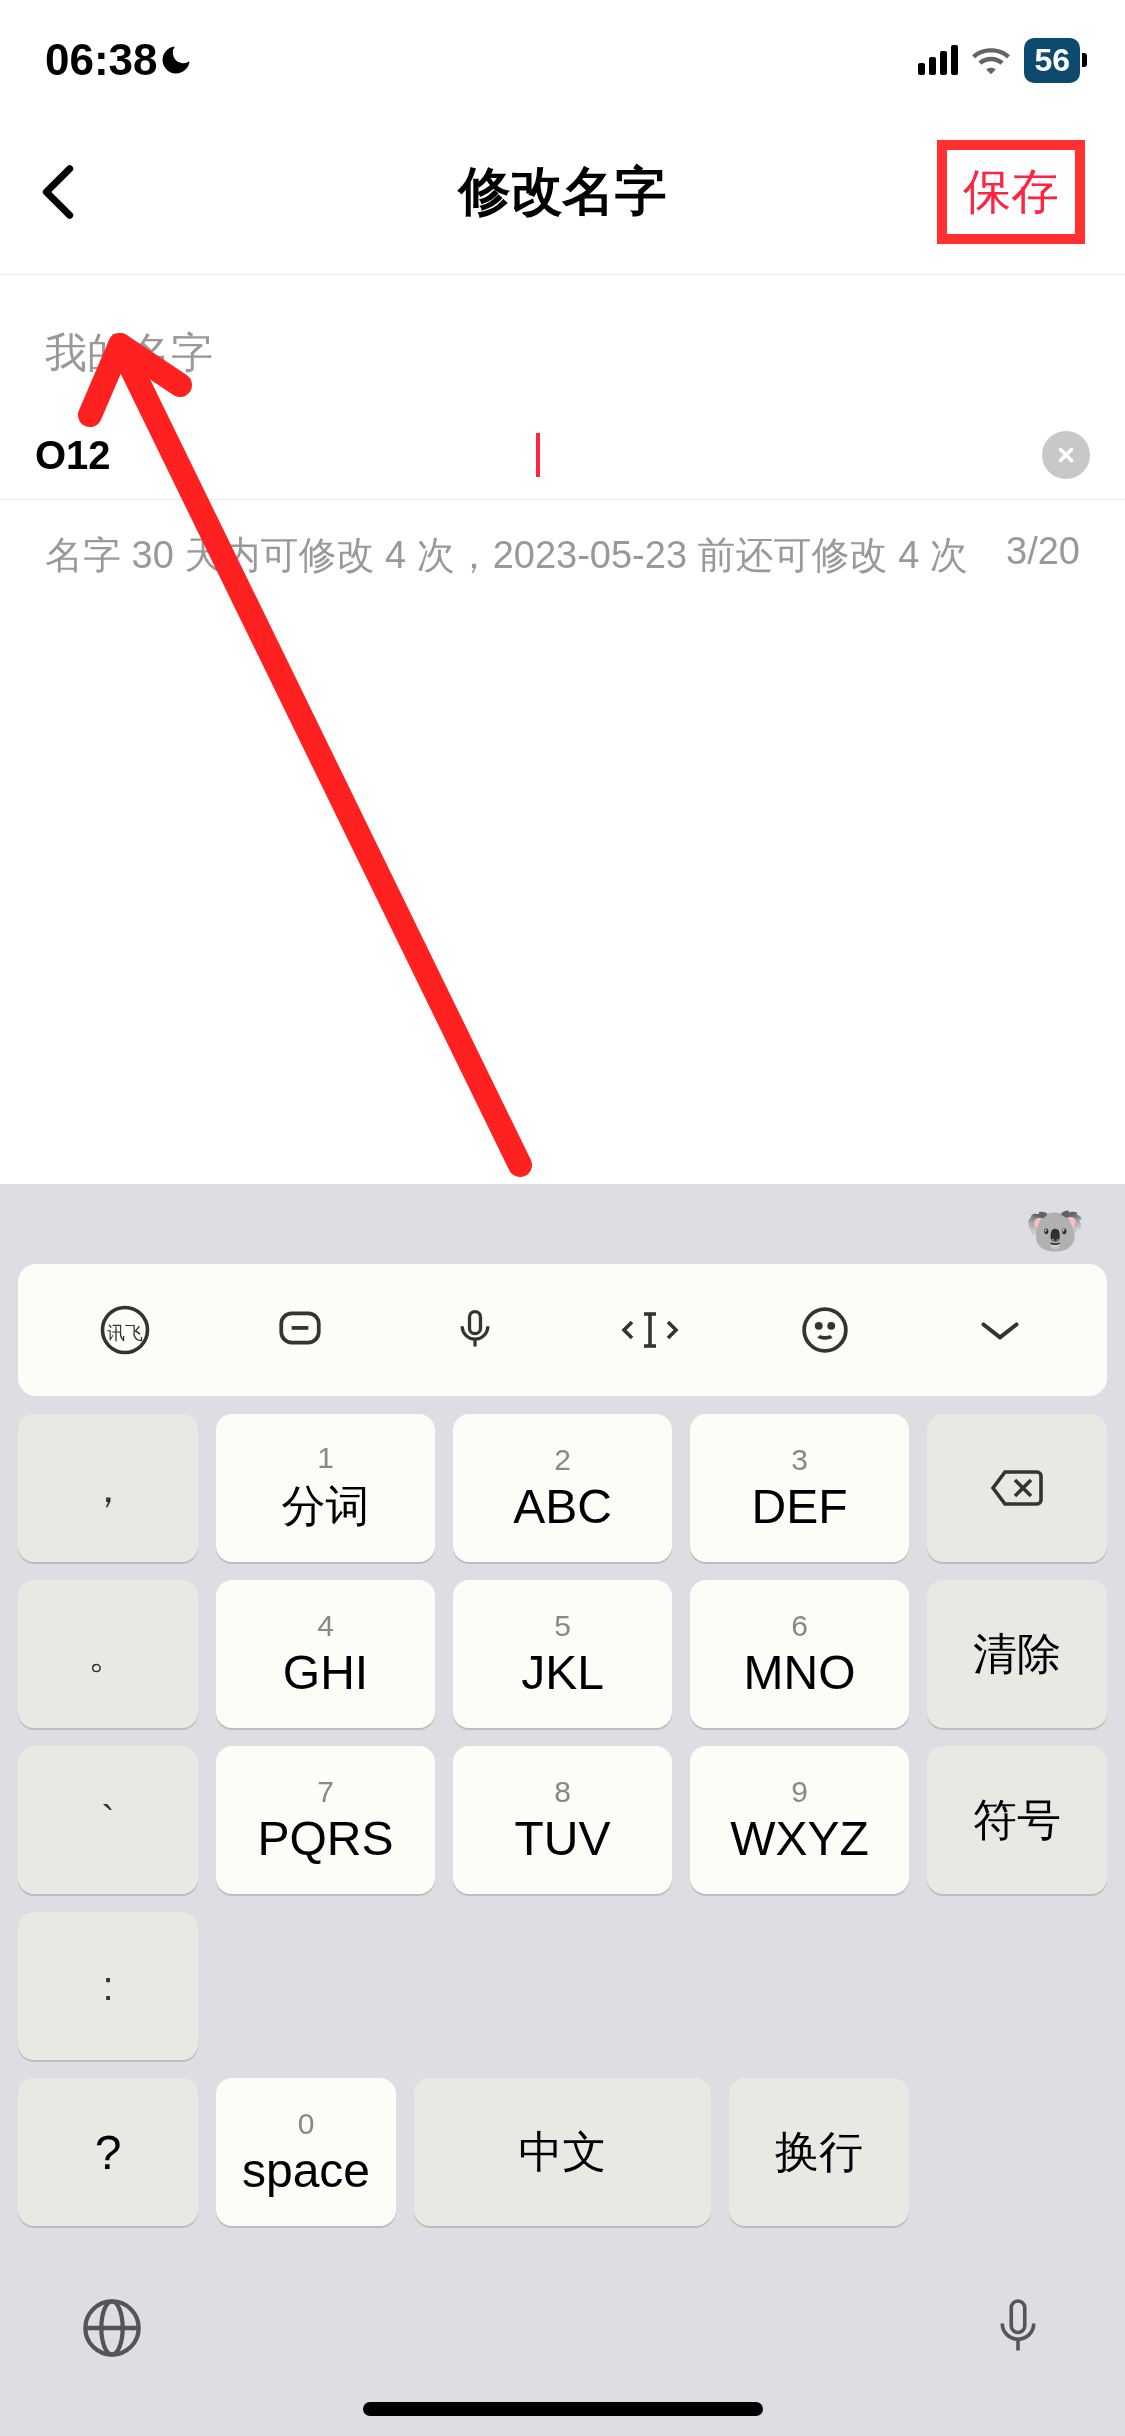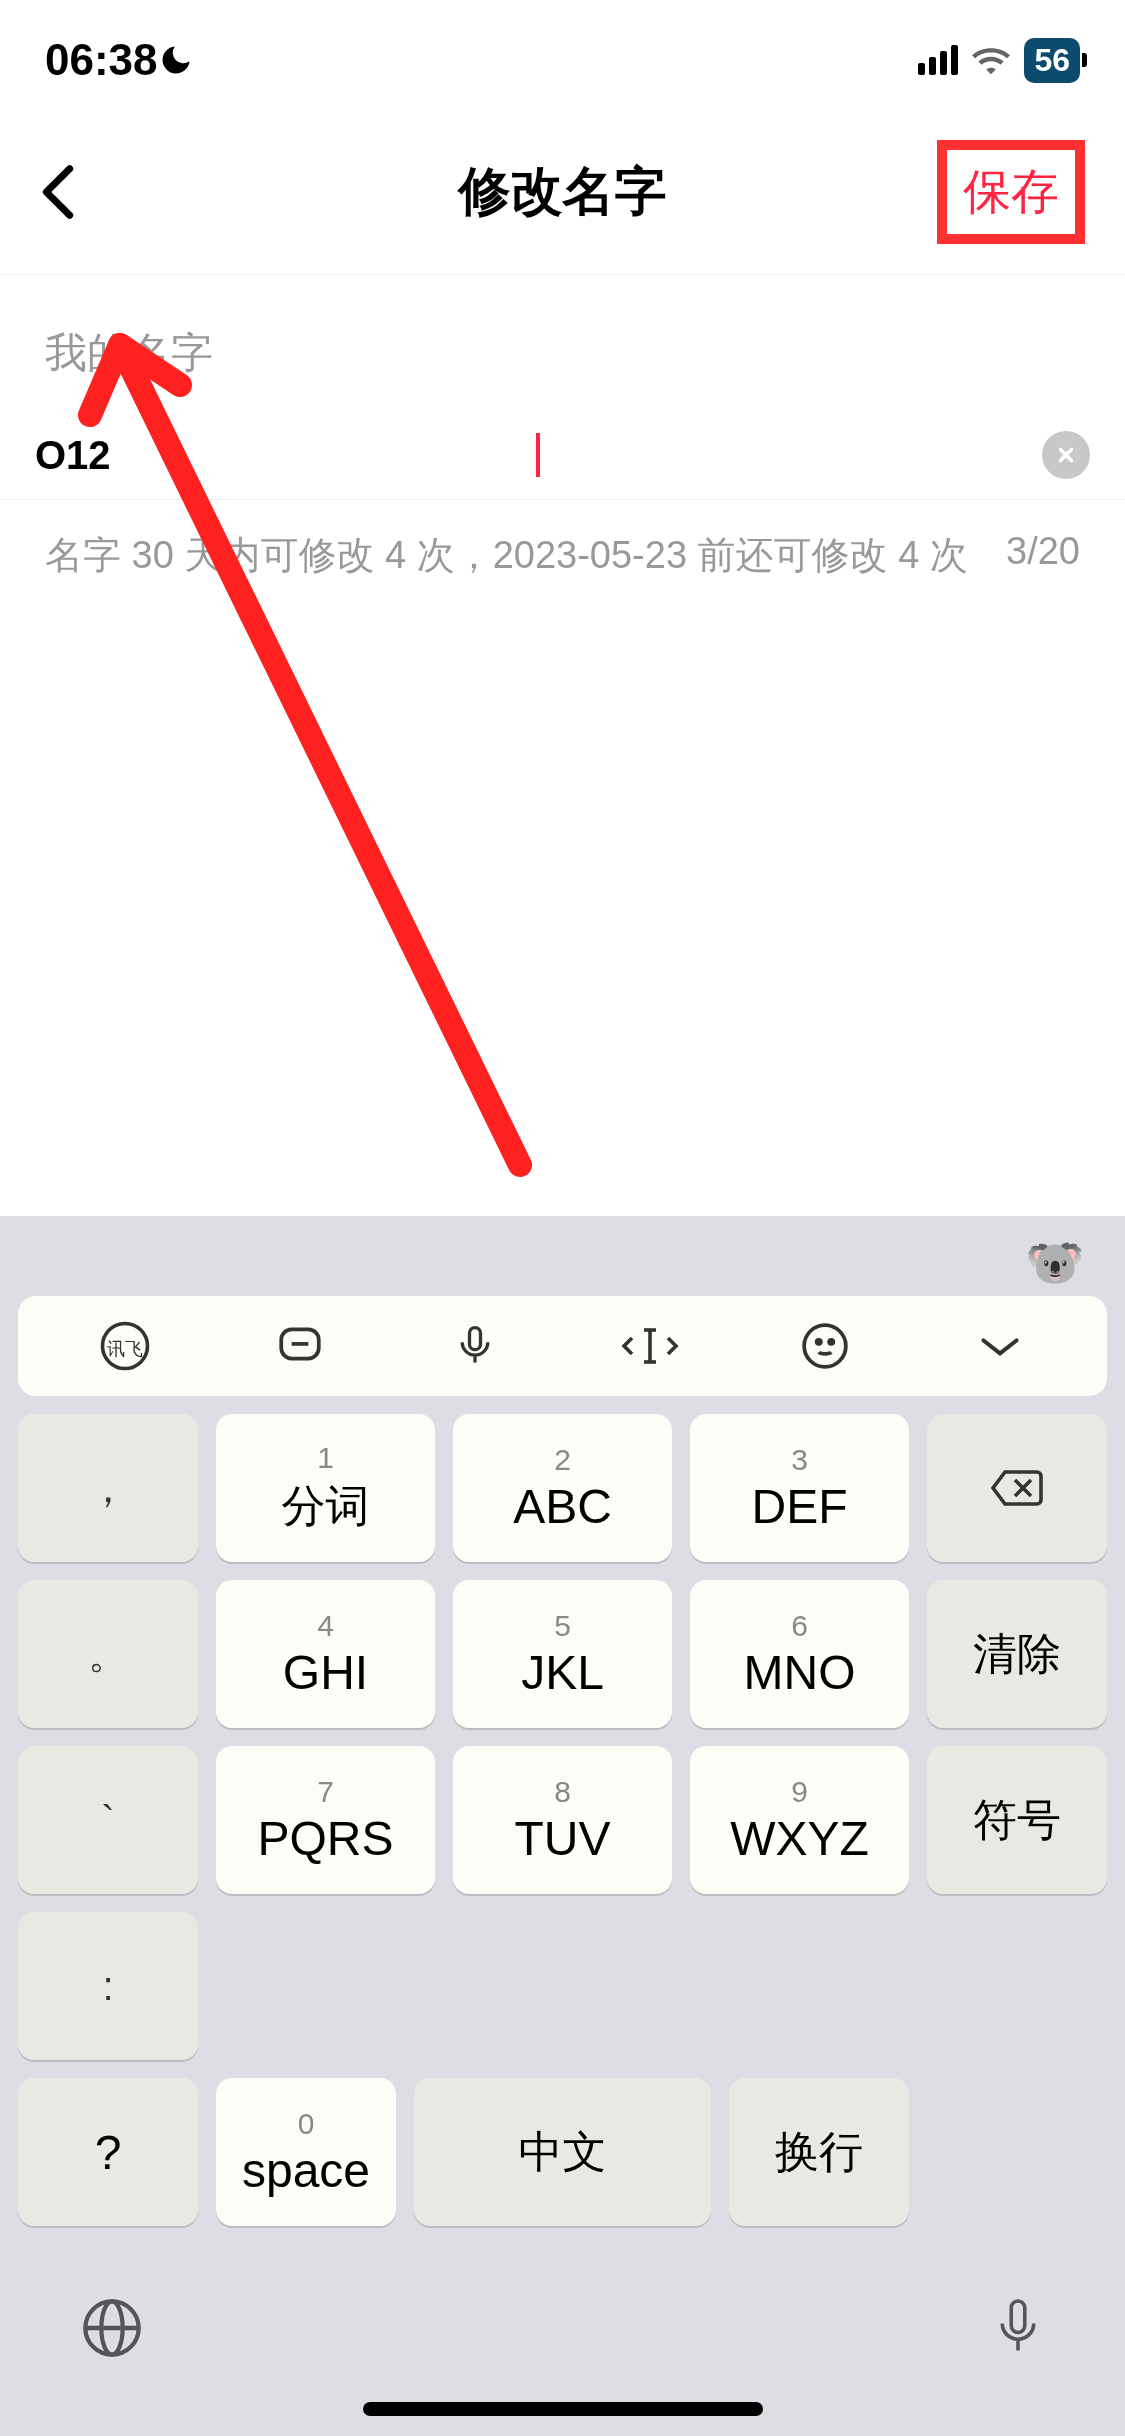--- a/index.html
+++ b/index.html
@@ -92,21 +92,21 @@
     
     .keyboard {
       position: absolute; bottom: 0; left: 0; right: 0;
       background: #dcdee3; padding-top: 20px;
     }
     .kb-emoji {
       position: absolute; top: 18px; right: 40px; font-size: 48px;
     }
     .kb-toolbar {
       display: flex; background: #fdfcf7; border-radius: 18px;
-      margin: 60px 18px 18px; padding: 20px 20px;
+      margin: 60px 18px 18px; padding: 36px 20px;
       justify-content: space-around; align-items: center;
     }
     .kb-tool { width: 60px; height: 60px; display: flex; align-items: center; justify-content: center; }
     .kb-grid {
       display: grid;
       grid-template-columns: 180px 1fr 1fr 1fr 180px;
       gap: 18px; padding: 0 18px 18px;
     }
     .kb-key {
       background: #fdfcf7; border-radius: 16px;

